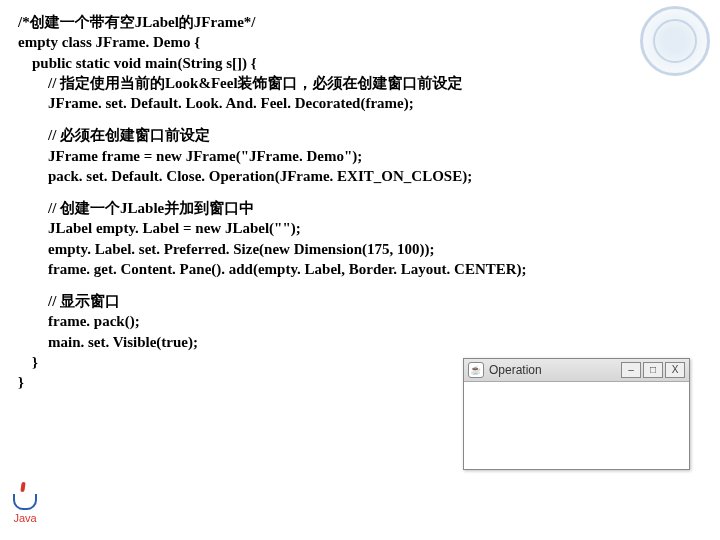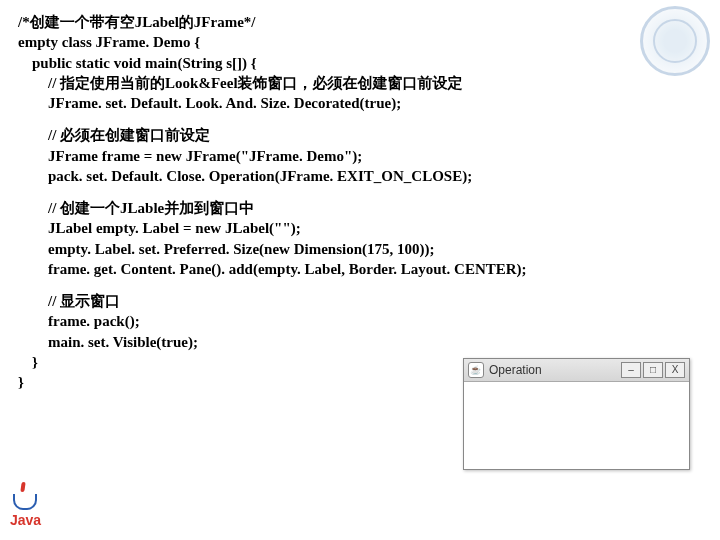--- a/index.html
+++ b/index.html
@@ -53,21 +53,21 @@
 }
 .java-cup::before {
   content: "";
   position: absolute;
   top: -12px; left: 6px;
   width: 4px; height: 10px;
   background: #d7352c;
   border-radius: 2px;
   transform: skewX(-8deg);
 }
-.java-txt { color: #d7352c; font-family: Arial; font-weight: bold; font-size: 14px; }
+.java-txt { color: #d7352c; font-family: Arial; font-weight: normal; font-size: 11px; }
 .mini-window {
   position: absolute;
   right: 30px; bottom: 70px;
   width: 225px; height: 110px;
   background: #fff;
   border: 1px solid #888;
   box-shadow: 1px 1px 3px rgba(0,0,0,.25);
   font-family: Tahoma, sans-serif;
   font-weight: normal;
 }
@@ -100,21 +100,21 @@
 </style>
 </head>
 <body>
 
 <div class="watermark"></div>
 
 <div class="line">/*创建一个带有空JLabel的JFrame*/</div>
 <div class="line">empty class JFrame. Demo {</div>
 <div class="line indent1">public static void main(String s[]) {</div>
 <div class="line indent2">// 指定使用当前的Look&amp;Feel装饰窗口，必须在创建窗口前设定</div>
-<div class="line indent2">JFrame. set. Default. Look. And. Size. Decorated(true);</div>
+<div class="line indent2">JFrame. set. Default. Look. And. Feel. Decorated(frame);</div>
 <div class="spacer"></div>
 <div class="line indent2">// 必须在创建窗口前设定</div>
 <div class="line indent2">JFrame frame = new JFrame("JFrame. Demo");</div>
 <div class="line indent2">pack. set. Default. Close. Operation(JFrame. EXIT_ON_CLOSE);</div>
 <div class="spacer"></div>
 <div class="line indent2">// 创建一个JLable并加到窗口中</div>
 <div class="line indent2">JLabel empty. Label = new JLabel("");</div>
 <div class="line indent2">empty. Label. set. Preferred. Size(new Dimension(175, 100));</div>
 <div class="line indent2">frame. get. Content. Pane(). add(empty. Label, Border. Layout. CENTER);</div>
 <div class="spacer"></div>

